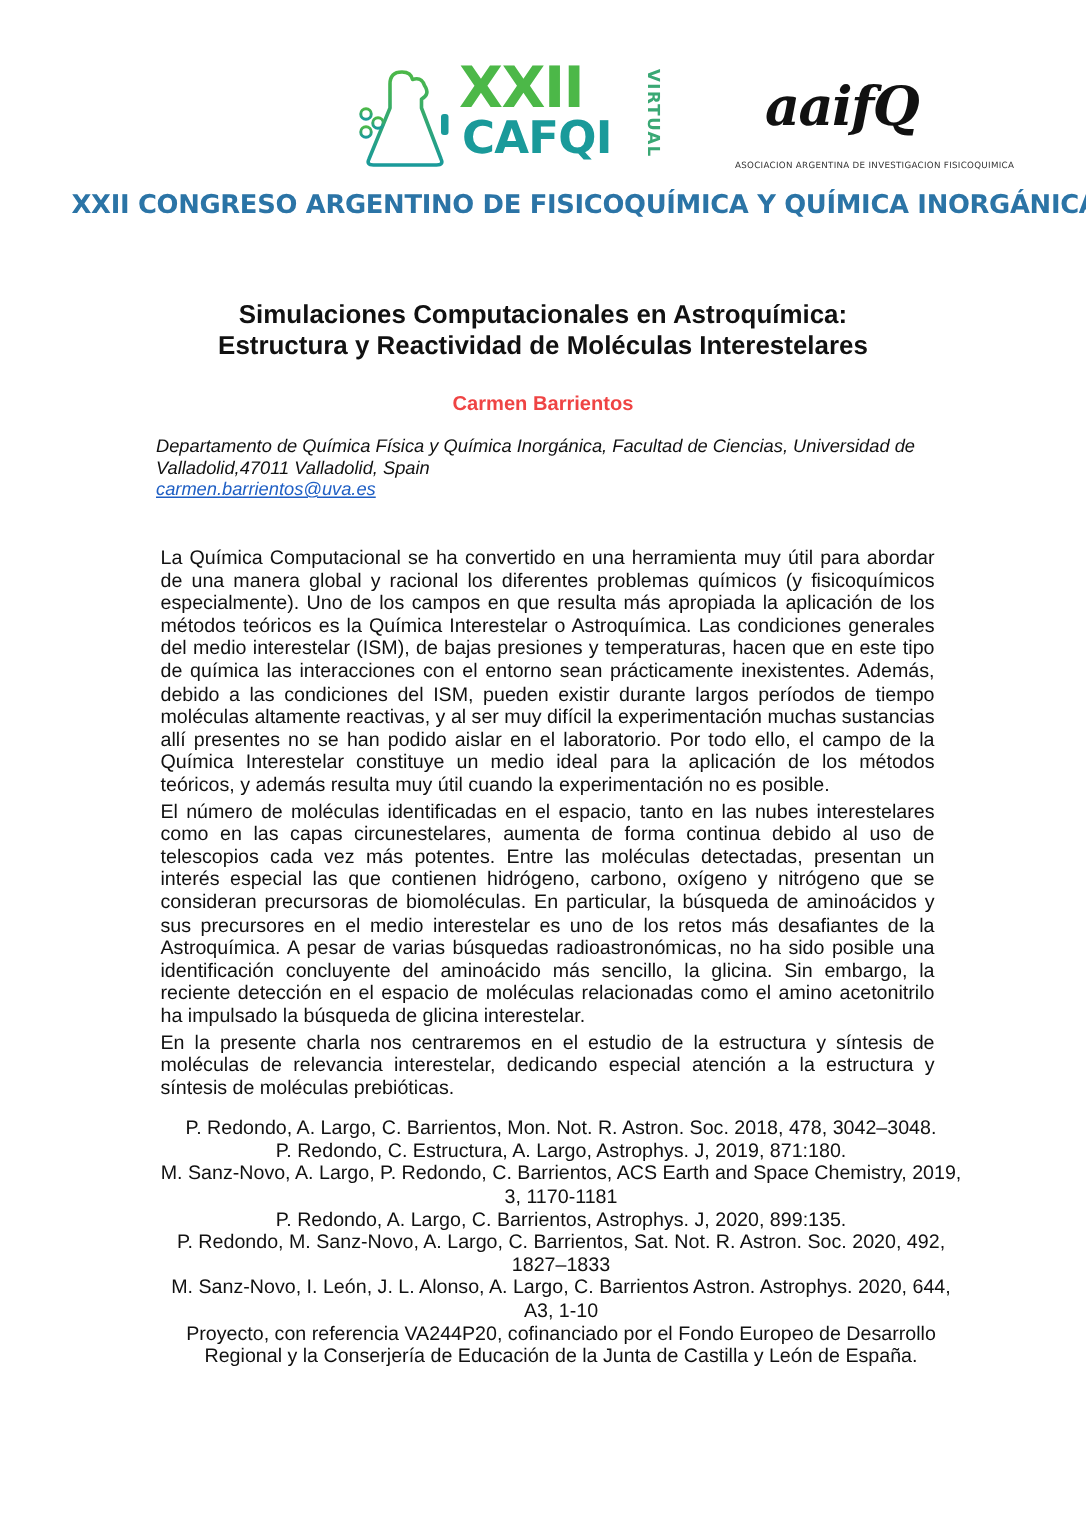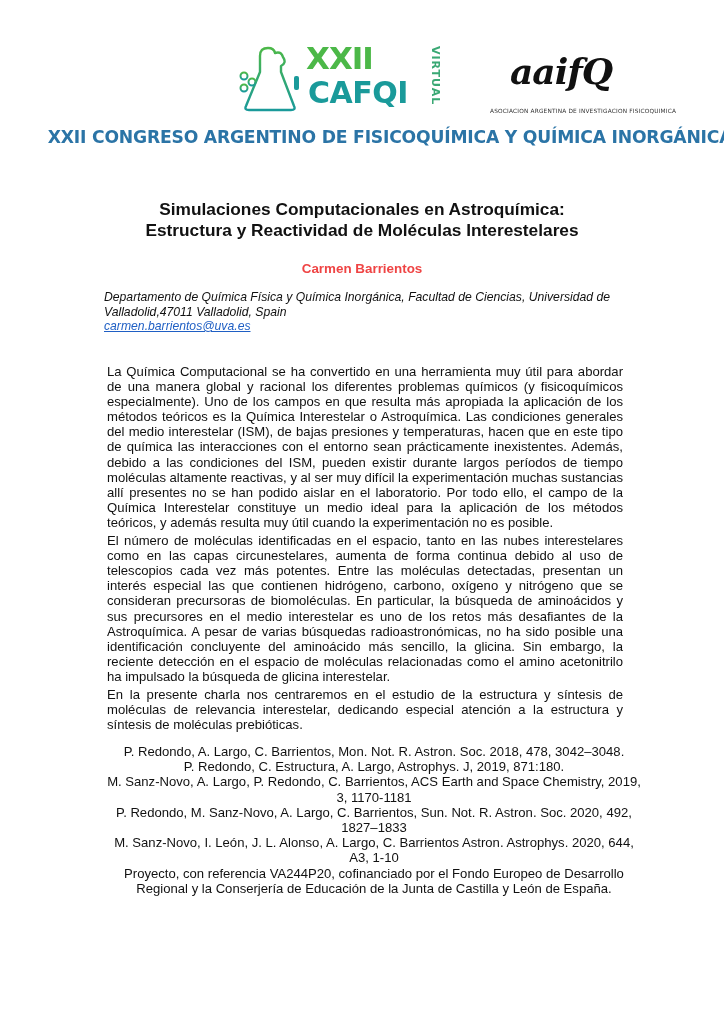--- a/index.html
+++ b/index.html
@@ -10,21 +10,21 @@
   .logos { position: absolute; top: 42px; left: 0; width: 724px; height: 76px; }
   .unlp { position: absolute; left: 38px; top: 6px; display: flex; align-items: center; }
   .unlp-seal { width: 52px; height: 62px; }
   .unlp-text { margin-left: 6px; font-family: "DejaVu Sans", sans-serif; font-size: 13.5px;
                line-height: 16px; color: #222; letter-spacing: 0.1px; }
   .unlp-text div { white-space: nowrap; }
 
   .cafqi { position: absolute; left: 238px; top: 2px; height: 72px; width: 210px; }
   .cafqi-flask { position: absolute; left: 0; top: 2px; width: 64px; height: 66px; }
   .cafqi-xxii { position: absolute; left: 68px; top: -4px; font-family: "DejaVu Sans", sans-serif;
-                font-weight: bold; font-size: 31px; line-height: 36px; color: #4cb848; letter-spacing: -1px; }
+                font-weight: bold; font-size: 38px; line-height: 36px; color: #4cb848; letter-spacing: -1px; }
   .cafqi-name { position: absolute; left: 70px; top: 32px; font-family: "DejaVu Sans", sans-serif;
                 font-weight: bold; font-size: 30px; line-height: 34px; color: #1a9a9a; letter-spacing: -0.5px; }
   .cafqi-virtual { position: absolute; left: 190px; top: 2px; width: 14px; height: 70px;
                    writing-mode: vertical-rl; font-family: "DejaVu Sans", sans-serif; font-size: 11px;
                    color: #3aa874; letter-spacing: 1px; font-weight: bold; }
 
   .aaifq { position: absolute; left: 490px; top: 8px; width: 180px; height: 70px; }
   .aaifq-mark { position: absolute; left: 20px; top: 0; font-family: "DejaVu Serif", serif;
                 font-style: italic; font-weight: bold; font-size: 36px; color: #111; letter-spacing: -1px; }
   .aaifq-sub { position: absolute; left: 0; top: 58px; font-size: 5.8px; color: #333;
@@ -105,16 +105,17 @@
 <div class="body">
   <p>La Química Computacional se ha convertido en una herramienta muy útil para abordar de una manera global y racional los diferentes problemas químicos (y fisicoquímicos especialmente). Uno de los campos en que resulta más apropiada la aplicación de los métodos teóricos es la Química Interestelar o Astroquímica. Las condiciones generales del medio interestelar (ISM), de bajas presiones y temperaturas, hacen que en este tipo de química las interacciones con el entorno sean prácticamente inexistentes. Además, debido a las condiciones del ISM, pueden existir durante largos períodos de tiempo moléculas altamente reactivas, y al ser muy difícil la experimentación muchas sustancias allí presentes no se han podido aislar en el laboratorio. Por todo ello, el campo de la Química Interestelar constituye un medio ideal para la aplicación de los métodos teóricos, y además resulta muy útil cuando la experimentación no es posible.</p>
   <p>El número de moléculas identificadas en el espacio, tanto en las nubes interestelares como en las capas circunestelares, aumenta de forma continua debido al uso de telescopios cada vez más potentes. Entre las moléculas detectadas, presentan un interés especial las que contienen hidrógeno, carbono, oxígeno y nitrógeno que se consideran precursoras de biomoléculas. En particular, la búsqueda de aminoácidos y sus precursores en el medio interestelar es uno de los retos más desafiantes de la Astroquímica. A pesar de varias búsquedas radioastronómicas, no ha sido posible una identificación concluyente del aminoácido más sencillo, la glicina. Sin embargo, la reciente detección en el espacio de moléculas relacionadas como el amino acetonitrilo ha impulsado la búsqueda de glicina interestelar.</p>
   <p>En la presente charla nos centraremos en el estudio de la estructura y síntesis de moléculas de relevancia interestelar, dedicando especial atención a la estructura y síntesis de moléculas prebióticas.</p>
 </div>
 
 <div class="refs">
   <p>P. Redondo, A. Largo, C. Barrientos, Mon. Not. R. Astron. Soc. 2018, 478, 3042–3048.</p>
   <p>P. Redondo, C. Estructura, A. Largo, Astrophys. J, 2019, 871:180.</p>
   <p>M. Sanz-Novo, A. Largo, P. Redondo, C. Barrientos, ACS Earth and Space Chemistry, 2019, 3, 1170-1181</p>
-  <p>P. Redondo, M. Sanz-Novo, A. Largo, C. Barrientos, Sun. Not. R. Astron. Soc. 2020, 492, 1827–1833</p>
+  <p>P. Redondo, A. Largo, C. Barrientos, Astrophys. J, 2020, 899:135.</p>
+  <p>P. Redondo, M. Sanz-Novo, A. Largo, C. Barrientos, Sat. Not. R. Astron. Soc. 2020, 492, 1827–1833</p>
   <p>M. Sanz-Novo, I. León, J. L. Alonso, A. Largo, C. Barrientos Astron. Astrophys. 2020, 644, A3, 1-10</p>
   <p>Proyecto, con referencia VA244P20, cofinanciado por el Fondo Europeo de Desarrollo Regional y la Conserjería de Educación de la Junta de Castilla y León de España.</p>
 </div>
 
 </body></html>

